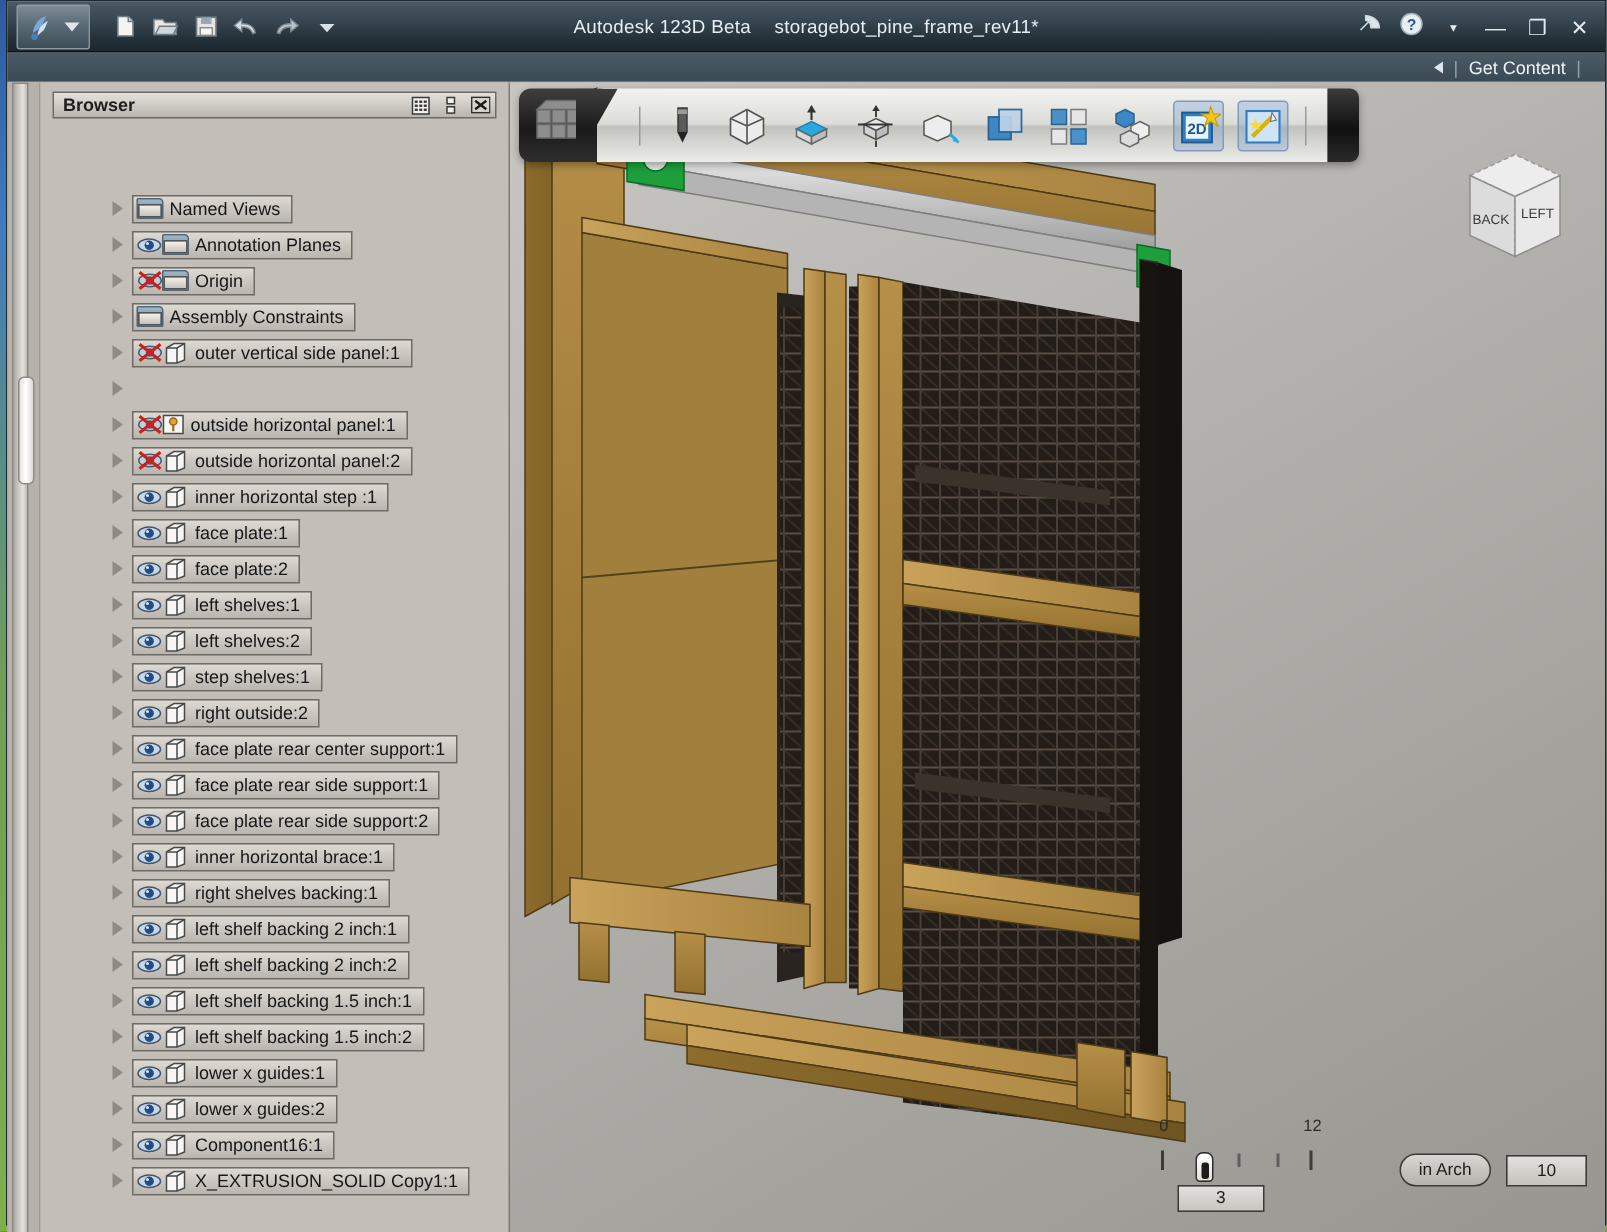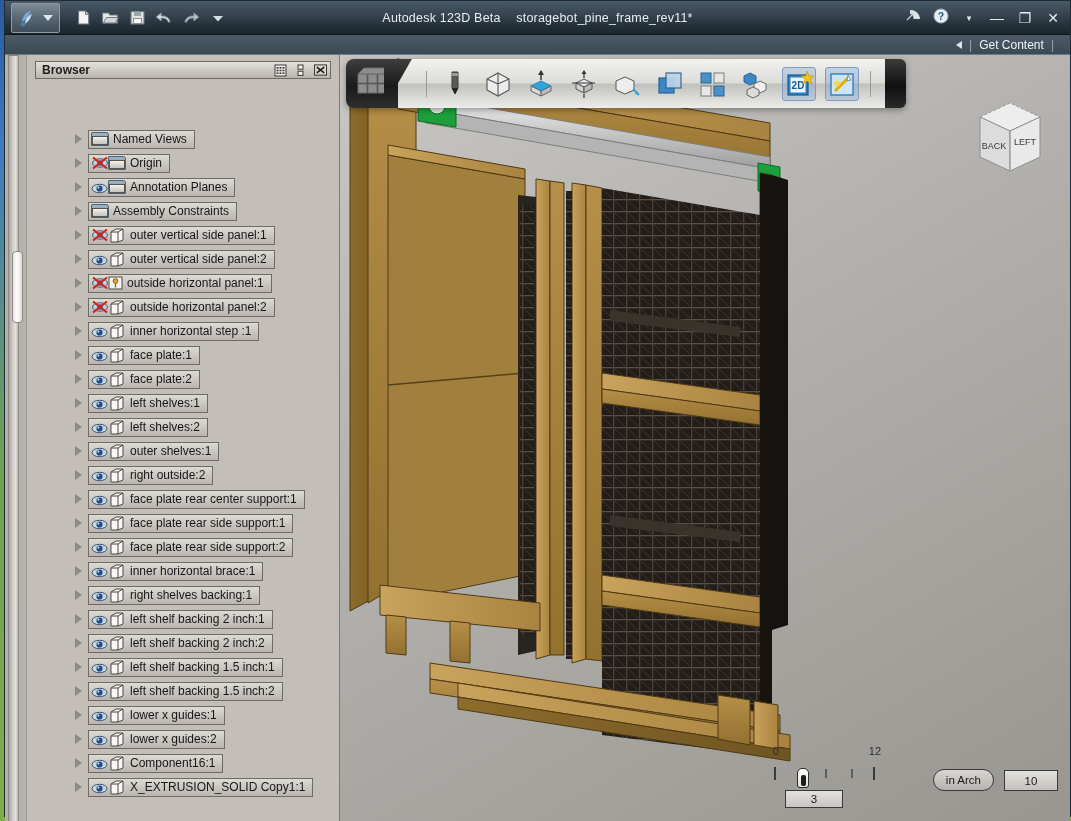--- a/index.html
+++ b/index.html
@@ -442,54 +442,54 @@
                   <span class="front"></span>
                 </span>
               </span>
               <span class="node-label">Named Views</span>
             </div>
           </div>
           <div class="tree-row">
             <span class="expander"></span>
             <div class="node-chip">
               <span class="node-icons">
+                <span class="ico-eye"><svg width="17" height="13" viewBox="0 0 17 13">
+                    <ellipse cx="8.5" cy="6.5" rx="7.5" ry="4.2" fill="#c8d6e6" stroke="#42566d" stroke-width="1"></ellipse>
+                    <circle cx="8.5" cy="6.5" r="3.1" fill="#1f4e86"></circle>
+                    <circle cx="7.3" cy="5.4" r="1" fill="#dfeaf6"></circle>
+                  </svg></span>
+                <span class="ico-folder">
+                  <span class="back"></span>
+                  <span class="front"></span>
+                </span>
+              </span>
+              <span class="node-label">Annotation Planes</span>
+            </div>
+          </div>
+          <div class="tree-row">
+            <span class="expander"></span>
+            <div class="node-chip">
+              <span class="node-icons">
                 <span class="ico-hidden"><svg width="18" height="14" viewBox="0 0 18 14">
                     <ellipse cx="9" cy="7" rx="7.5" ry="4.2" fill="#c2cfde" stroke="#4a5a6d" stroke-width="1"></ellipse>
                     <circle cx="9" cy="7" r="2.8" fill="#3a5f8d"></circle>
                     <path d="M2 1.5 L16 12.5 M16 1.5 L2 12.5" stroke="#d0201a" stroke-width="2.1"></path>
                   </svg></span>
                 <span class="ico-folder">
                   <span class="back"></span>
                   <span class="front"></span>
                 </span>
               </span>
               <span class="node-label">Origin</span>
             </div>
           </div>
           <div class="tree-row">
             <span class="expander"></span>
             <div class="node-chip">
               <span class="node-icons">
-                <span class="ico-eye"><svg width="17" height="13" viewBox="0 0 17 13">
-                    <ellipse cx="8.5" cy="6.5" rx="7.5" ry="4.2" fill="#c8d6e6" stroke="#42566d" stroke-width="1"></ellipse>
-                    <circle cx="8.5" cy="6.5" r="3.1" fill="#1f4e86"></circle>
-                    <circle cx="7.3" cy="5.4" r="1" fill="#dfeaf6"></circle>
-                  </svg></span>
-                <span class="ico-folder">
-                  <span class="back"></span>
-                  <span class="front"></span>
-                </span>
-              </span>
-              <span class="node-label">Annotation Planes</span>
-            </div>
-          </div>
-          <div class="tree-row">
-            <span class="expander"></span>
-            <div class="node-chip">
-              <span class="node-icons">
                 <span class="ico-folder">
                   <span class="back"></span>
                   <span class="front"></span>
                 </span>
               </span>
               <span class="node-label">Assembly Constraints</span>
             </div>
           </div>
           <div class="tree-row">
             <span class="expander"></span>
@@ -506,37 +506,20 @@
                     <polyline points="3,4 10,4 15,1" fill="none" stroke="#4a4a48" stroke-width="1"></polyline>
                     <line x1="10" y1="4" x2="10" y2="14" stroke="#4a4a48" stroke-width="1"></line>
                   </svg>
                 </span>
               </span>
               <span class="node-label">outer vertical side panel:1</span>
             </div>
           </div>
           <div class="tree-row">
             <span class="expander"></span>
-            <div class="node-chip">
-              <span class="node-icons">
-                <span class="ico-eye"><svg width="17" height="13" viewBox="0 0 17 13">
-                    <ellipse cx="8.5" cy="6.5" rx="7.5" ry="4.2" fill="#c8d6e6" stroke="#42566d" stroke-width="1"></ellipse>
-                    <circle cx="8.5" cy="6.5" r="3.1" fill="#1f4e86"></circle>
-                    <circle cx="7.3" cy="5.4" r="1" fill="#dfeaf6"></circle>
-                  </svg></span>
-                <span class="ico-part">
-                  <svg width="18" height="15" viewBox="0 0 18 15">
-                    <polygon points="3,4 8,1 15,1 15,12 10,14 3,14" fill="#f7f6f4" stroke="#4a4a48" stroke-width="1"></polygon>
-                    <polyline points="3,4 10,4 15,1" fill="none" stroke="#4a4a48" stroke-width="1"></polyline>
-                    <line x1="10" y1="4" x2="10" y2="14" stroke="#4a4a48" stroke-width="1"></line>
-                  </svg>
-                </span>
-              </span>
-              <span class="node-label">outer vertical side panel:2</span>
-            </div>
           </div>
           <div class="tree-row">
             <span class="expander"></span>
             <div class="node-chip">
               <span class="node-icons">
                 <span class="ico-hidden"><svg width="18" height="14" viewBox="0 0 18 14">
                     <ellipse cx="9" cy="7" rx="7.5" ry="4.2" fill="#c2cfde" stroke="#4a5a6d" stroke-width="1"></ellipse>
                     <circle cx="9" cy="7" r="2.8" fill="#3a5f8d"></circle>
                     <path d="M2 1.5 L16 12.5 M16 1.5 L2 12.5" stroke="#d0201a" stroke-width="2.1"></path>
                   </svg></span>
@@ -679,21 +662,21 @@
                     <circle cx="7.3" cy="5.4" r="1" fill="#dfeaf6"></circle>
                   </svg></span>
                 <span class="ico-part">
                   <svg width="18" height="15" viewBox="0 0 18 15">
                     <polygon points="3,4 8,1 15,1 15,12 10,14 3,14" fill="#f7f6f4" stroke="#4a4a48" stroke-width="1"></polygon>
                     <polyline points="3,4 10,4 15,1" fill="none" stroke="#4a4a48" stroke-width="1"></polyline>
                     <line x1="10" y1="4" x2="10" y2="14" stroke="#4a4a48" stroke-width="1"></line>
                   </svg>
                 </span>
               </span>
-              <span class="node-label">outer shelves:1</span>
+              <span class="node-label">step shelves:1</span>
             </div>
           </div>
           <div class="tree-row">
             <span class="expander"></span>
             <div class="node-chip">
               <span class="node-icons">
                 <span class="ico-eye"><svg width="17" height="13" viewBox="0 0 17 13">
                     <ellipse cx="8.5" cy="6.5" rx="7.5" ry="4.2" fill="#c8d6e6" stroke="#42566d" stroke-width="1"></ellipse>
                     <circle cx="8.5" cy="6.5" r="3.1" fill="#1f4e86"></circle>
                     <circle cx="7.3" cy="5.4" r="1" fill="#dfeaf6"></circle>

